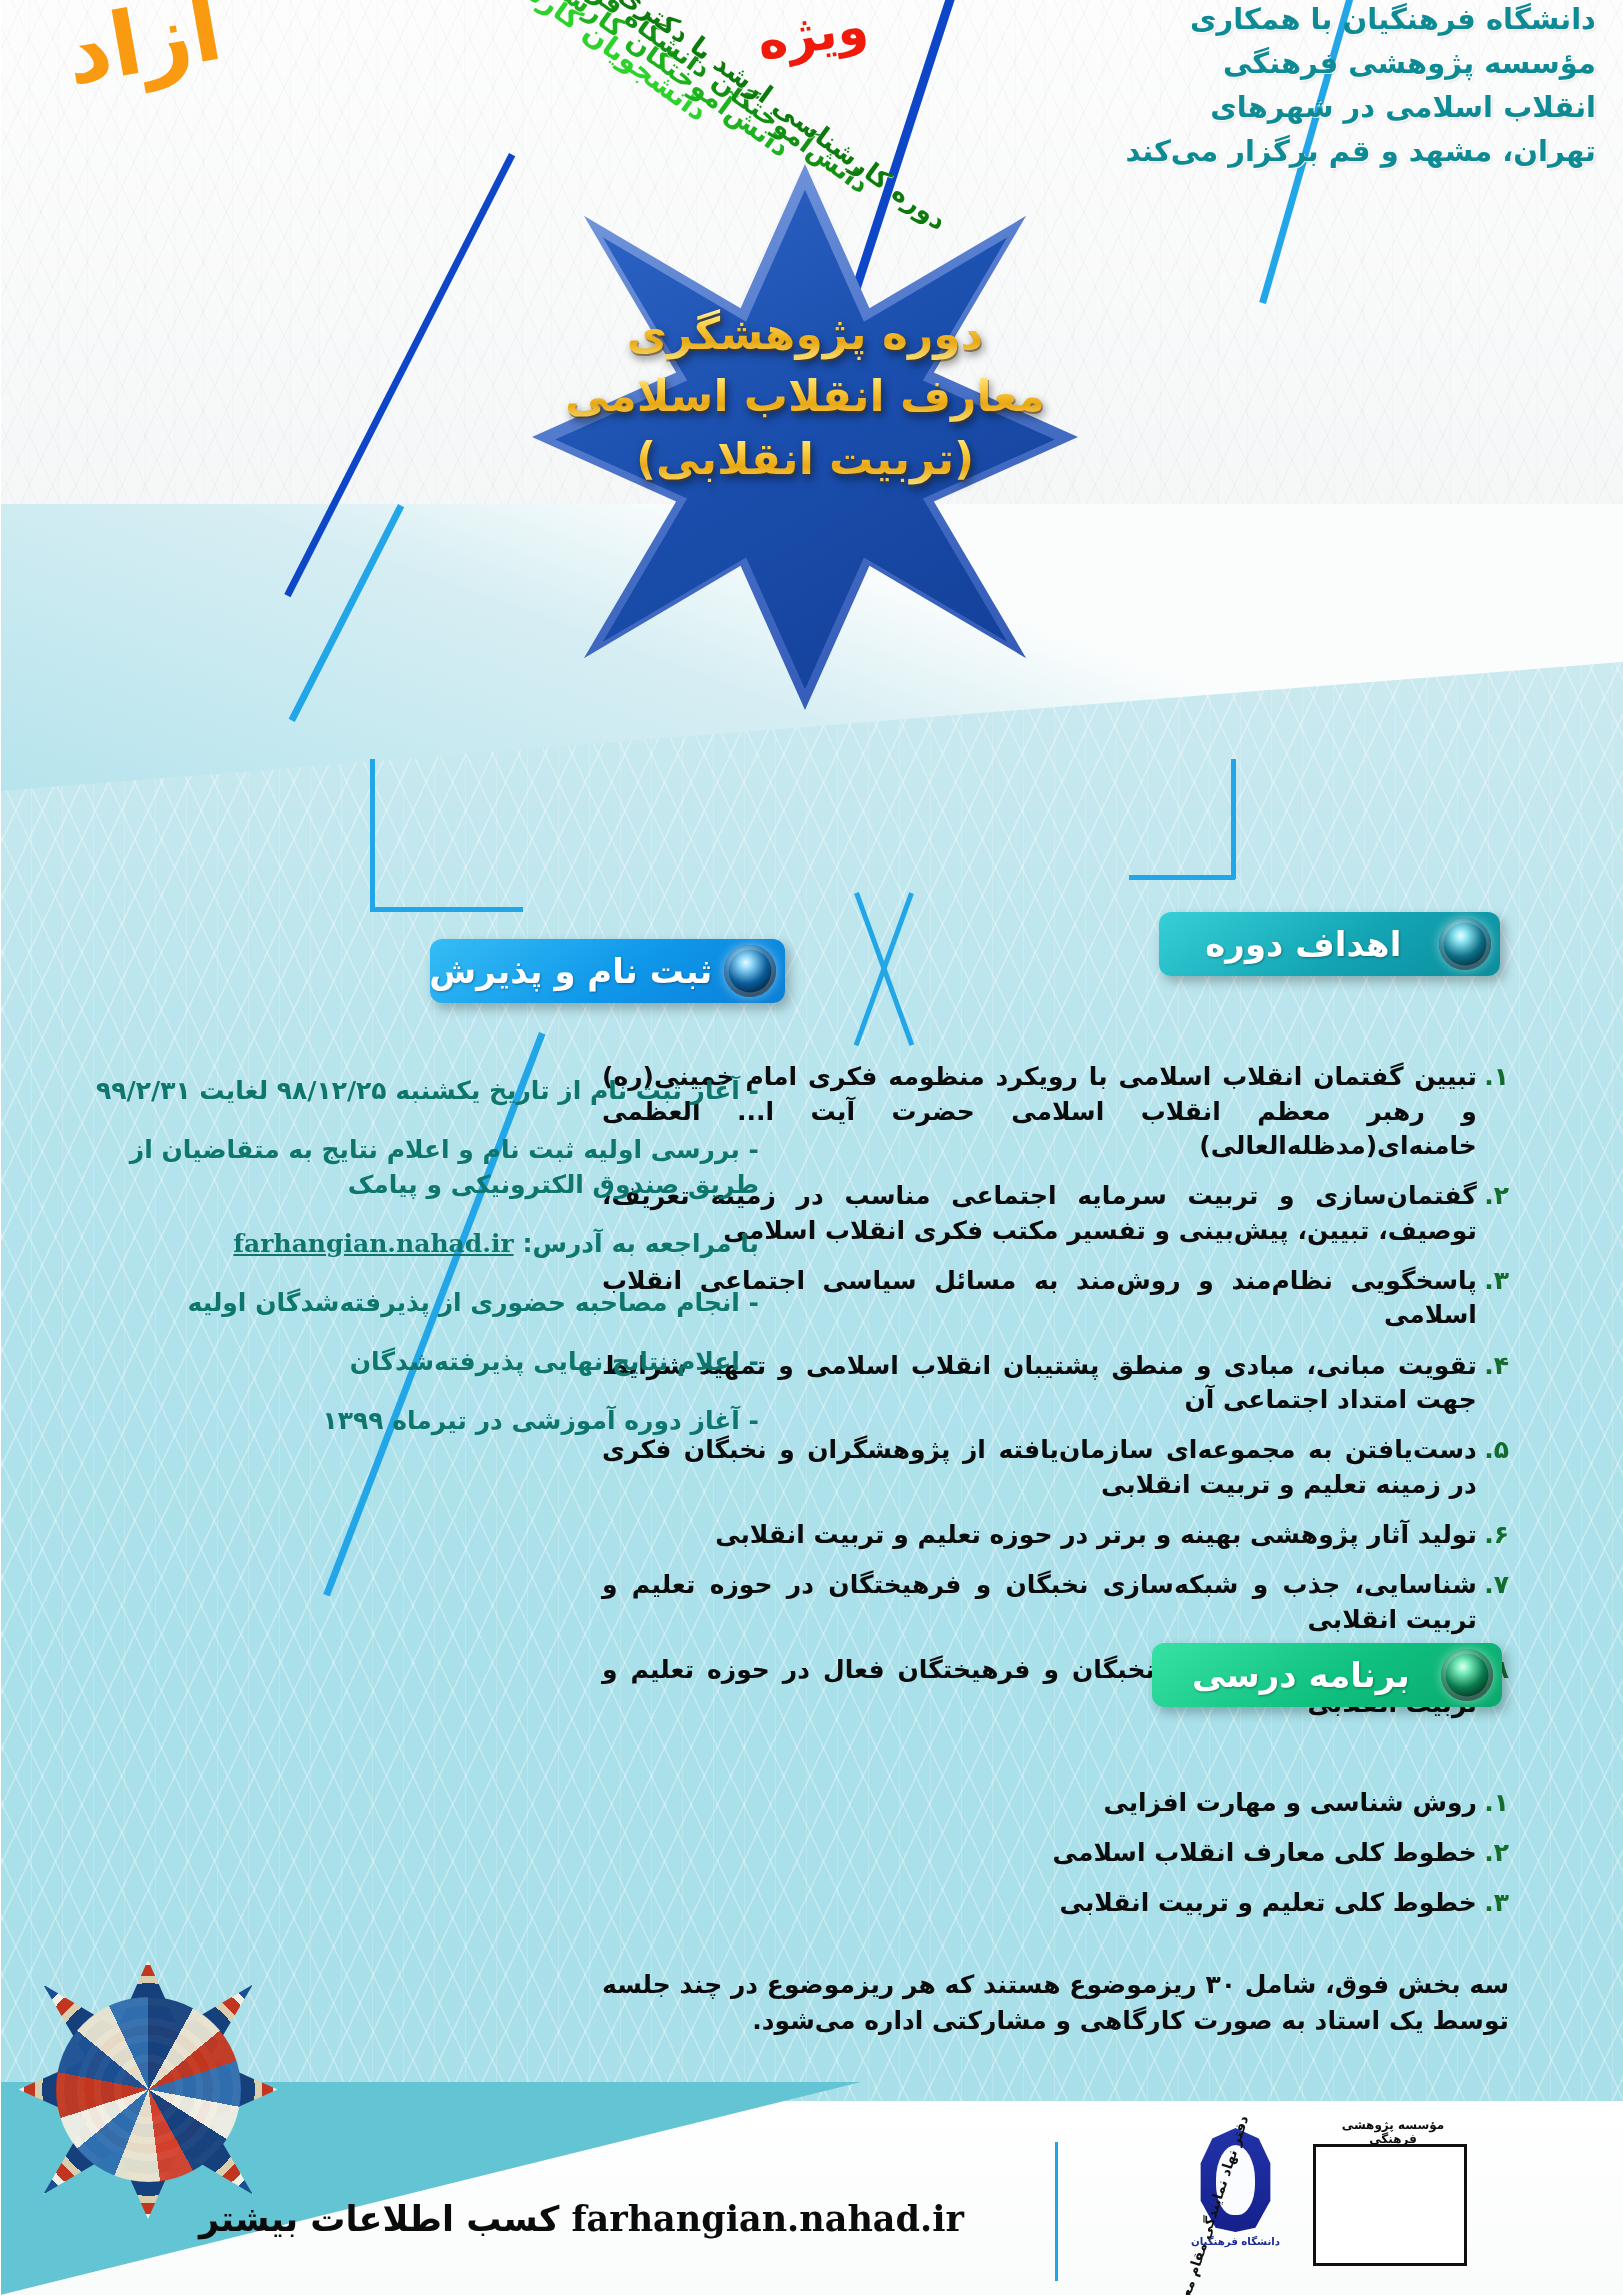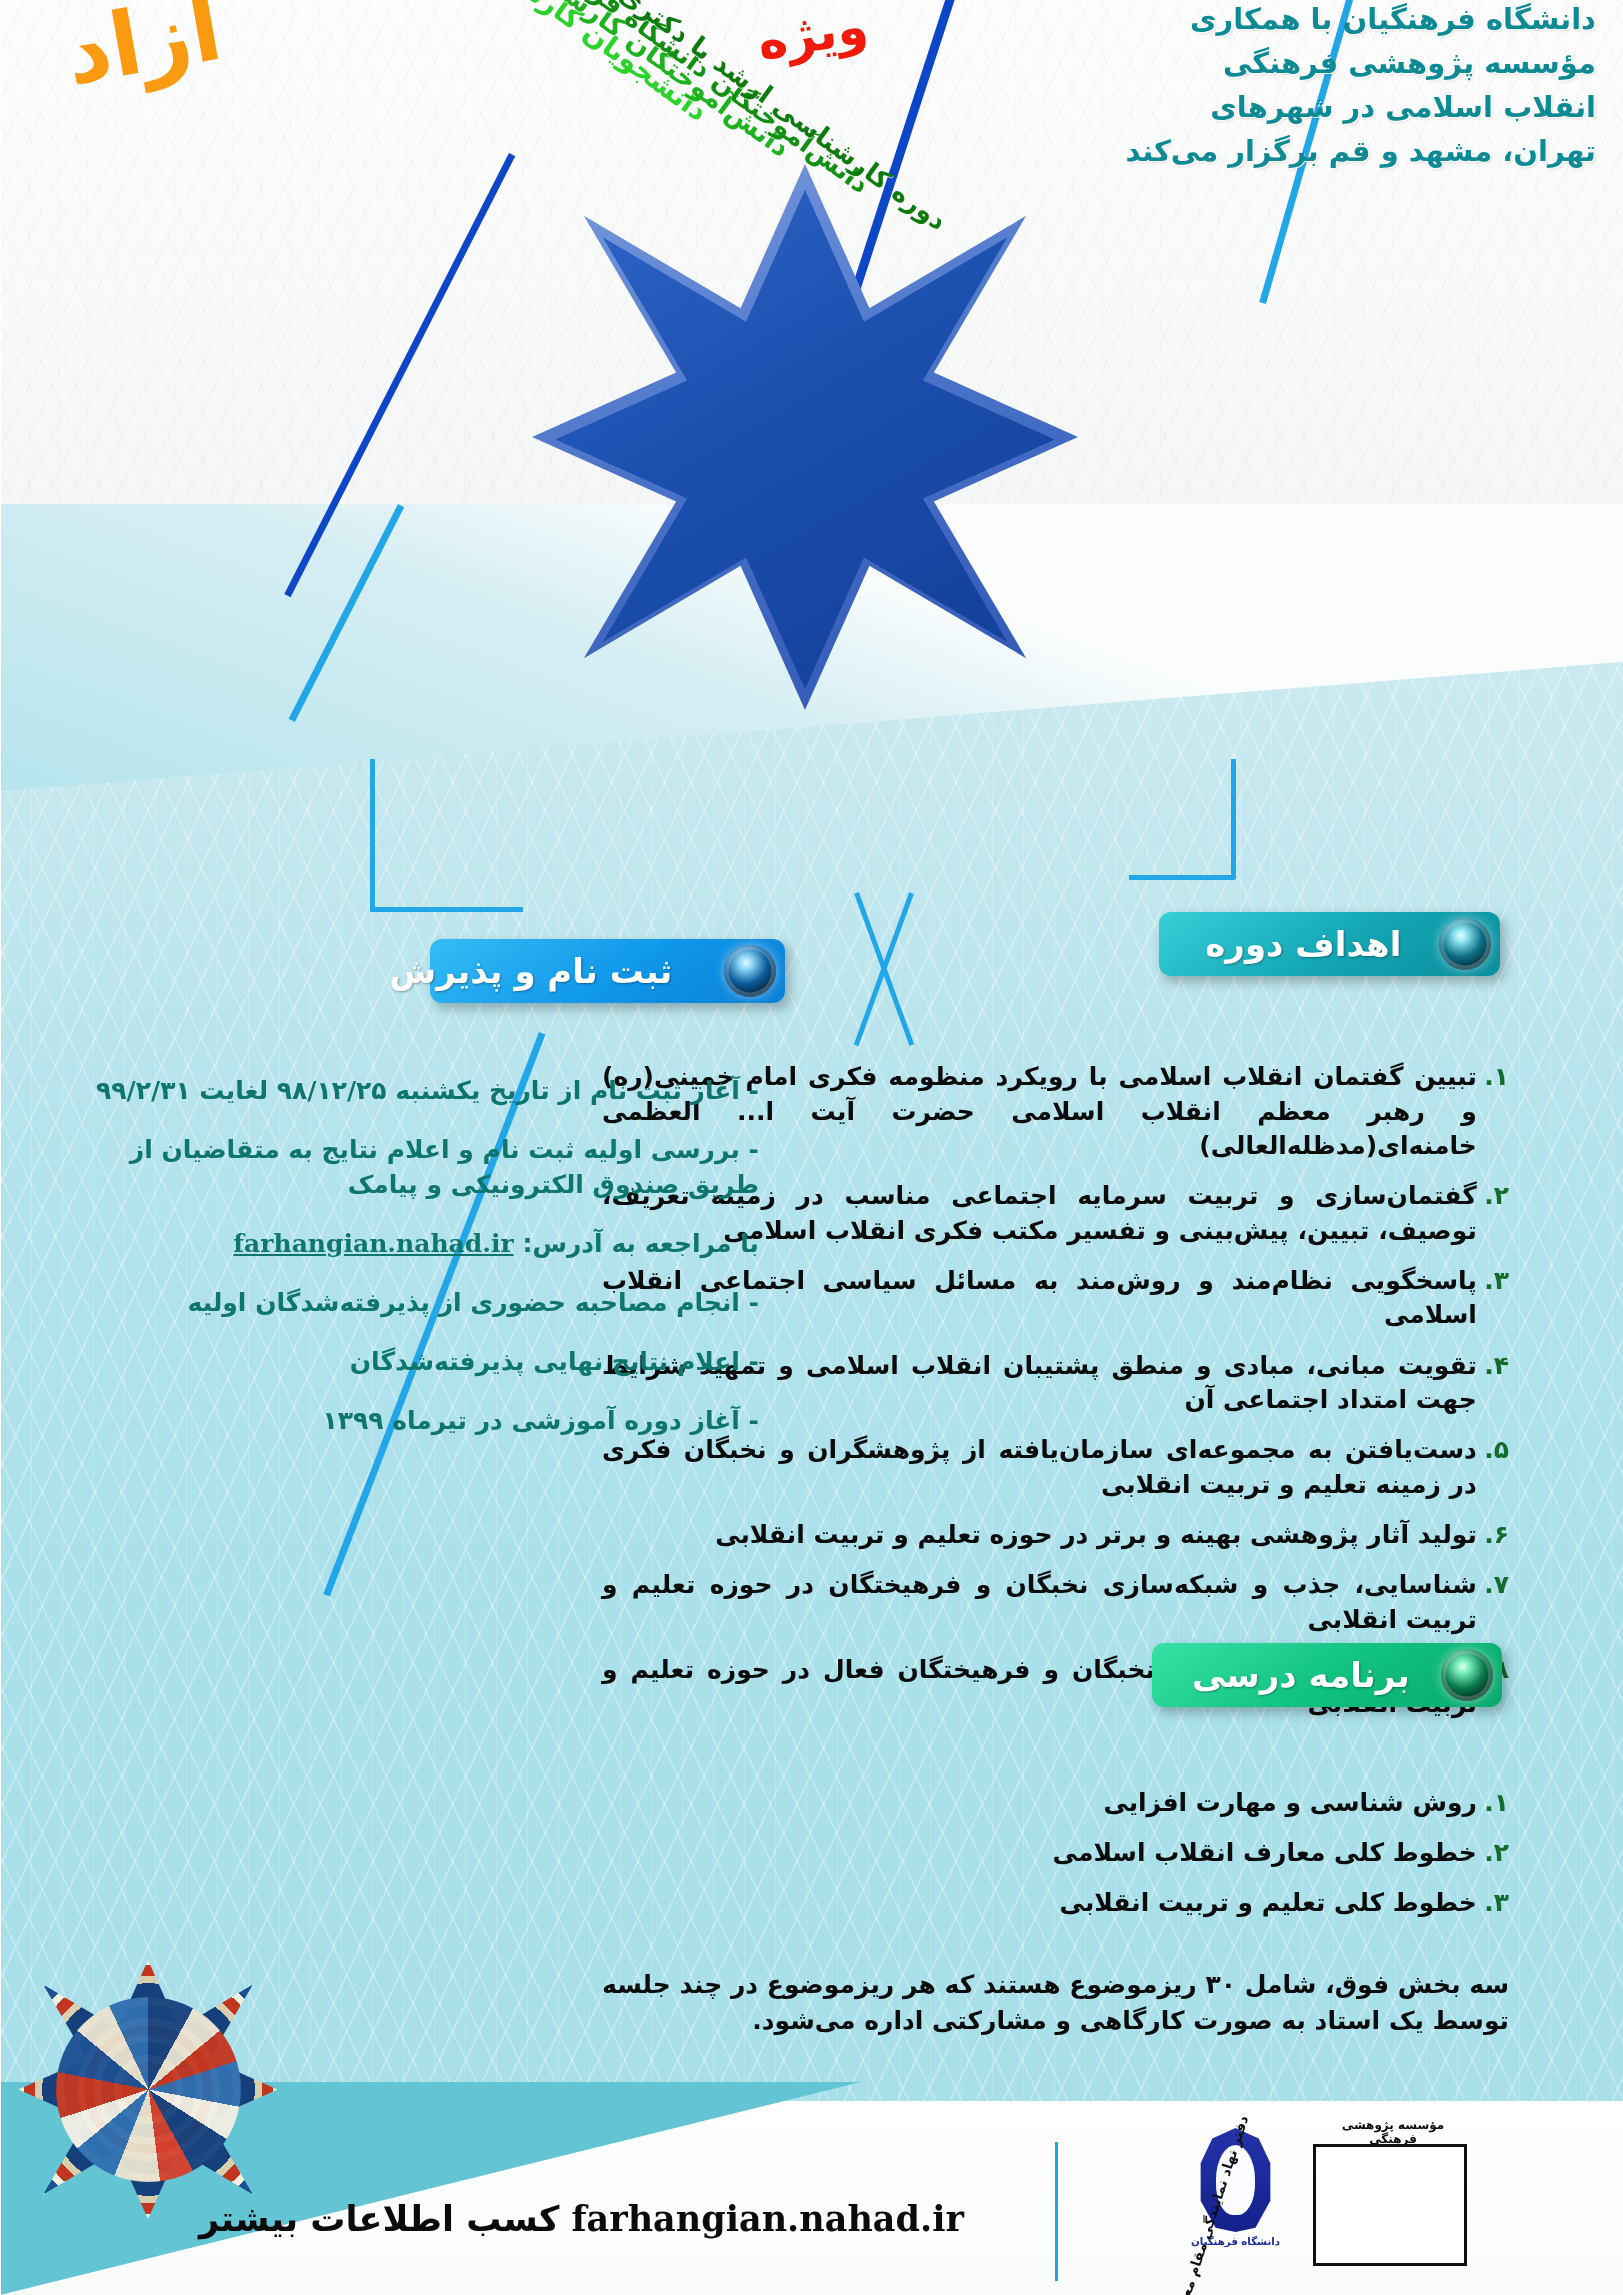--- a/index.html
+++ b/index.html
@@ -117,21 +117,21 @@
   .badge .knob{
     width:52px;height:52px;border-radius:50%;flex:0 0 52px;
     background:radial-gradient(circle at 42% 34%, #e9feff 0%, #8ee6f2 14%, #0d6f86 46%, #03323f 72%, #0a5e74 100%);
     box-shadow:inset 0 0 0 4.6px rgba(255,255,255,.22), 0 0 11px rgba(255,255,255,.45);
   }
   .badge .blabel{
     flex:1;text-align:center;color:#ffffff;font-weight:bold;font-size:34px;
     text-shadow:0.9px 1.4px 2.3px rgba(0,0,0,.35);padding:0 12px;white-space:nowrap;
   }
   .badge.teal{background:linear-gradient(145deg,#36d0d8,#13a5b4 55%,#0b8d9c);}
-  .badge.blue{background:linear-gradient(145deg,#35bdf5,#0f97ea 55%,#0b7fd6);gap:40px;}
+  .badge.blue{background:linear-gradient(145deg,#35bdf5,#0f97ea 55%,#0b7fd6);}
   .badge.green{background:linear-gradient(145deg,#37e2a4,#0fc07f 55%,#0aa86d);}
   .badge.green .knob{background:radial-gradient(circle at 42% 34%, #e6fff4 0%, #7cf0bf 14%, #0a7b4e 46%, #033524 72%, #0a6b46 100%);}
   .badge.blue .knob{background:radial-gradient(circle at 42% 34%, #eaf9ff 0%, #8fd8fb 14%, #0a5c9a 46%, #032540 72%, #0a5585 100%);}
 
   
   .olist{position:absolute;direction:rtl;text-align:right;}
   .oitem{display:flex;gap:7.4px;margin-bottom:15.7px;align-items:flex-start;}
   .onum{
     flex:0 0 auto;color:#146b2e;font-weight:bold;font-size:25px;line-height:1.38;
   }
@@ -257,20 +257,25 @@
 <div class="greenwrap">
   <div class="gline" style="right:32px;top:79px;font-size:28px;color:#2bd32b;transform:rotate(36deg);">دانشجویان کارشناسی ارشد دانشگاه فرهنگیان</div>
   <div class="gline" style="right:-51px;top:116px;font-size:27px;color:#1eb31e;transform:rotate(36deg);">دانش‌آموختگان کارشناسی ارشد دانشگاه فرهنگیان</div>
   <div class="gline" style="right:-130px;top:153px;font-size:26px;color:#139013;transform:rotate(36deg);">دانش‌آموختگان دانشگاه فرهنگیان شاغل به تحصیل در</div>
   <div class="gline" style="right:-208px;top:190px;font-size:26px;color:#0d7a0d;transform:rotate(36deg);">دوره کارشناسی ارشد یا دکتری دانشگاه‌های دیگر</div>
 </div>
 
 <div class="starbox">
   <div class="star-outer"></div>
   <div class="star-inner"></div>
+  <div class="star-title">
+    <div>دوره پژوهشگری</div>
+    <div>معارف انقلاب اسلامی</div>
+    <div>(تربیت انقلابی)</div>
+  </div>
 </div>
 
 <div class="badge teal" style="left:1159px;top:912px;width:324px;">
   <span class="knob"></span>
   <span class="blabel">اهداف دوره</span>
 </div>
 
 <div class="olist" style="left:602px;top:1060px;width:907px;">
   <div class="oitem">
     <span class="onum">۱.</span>

